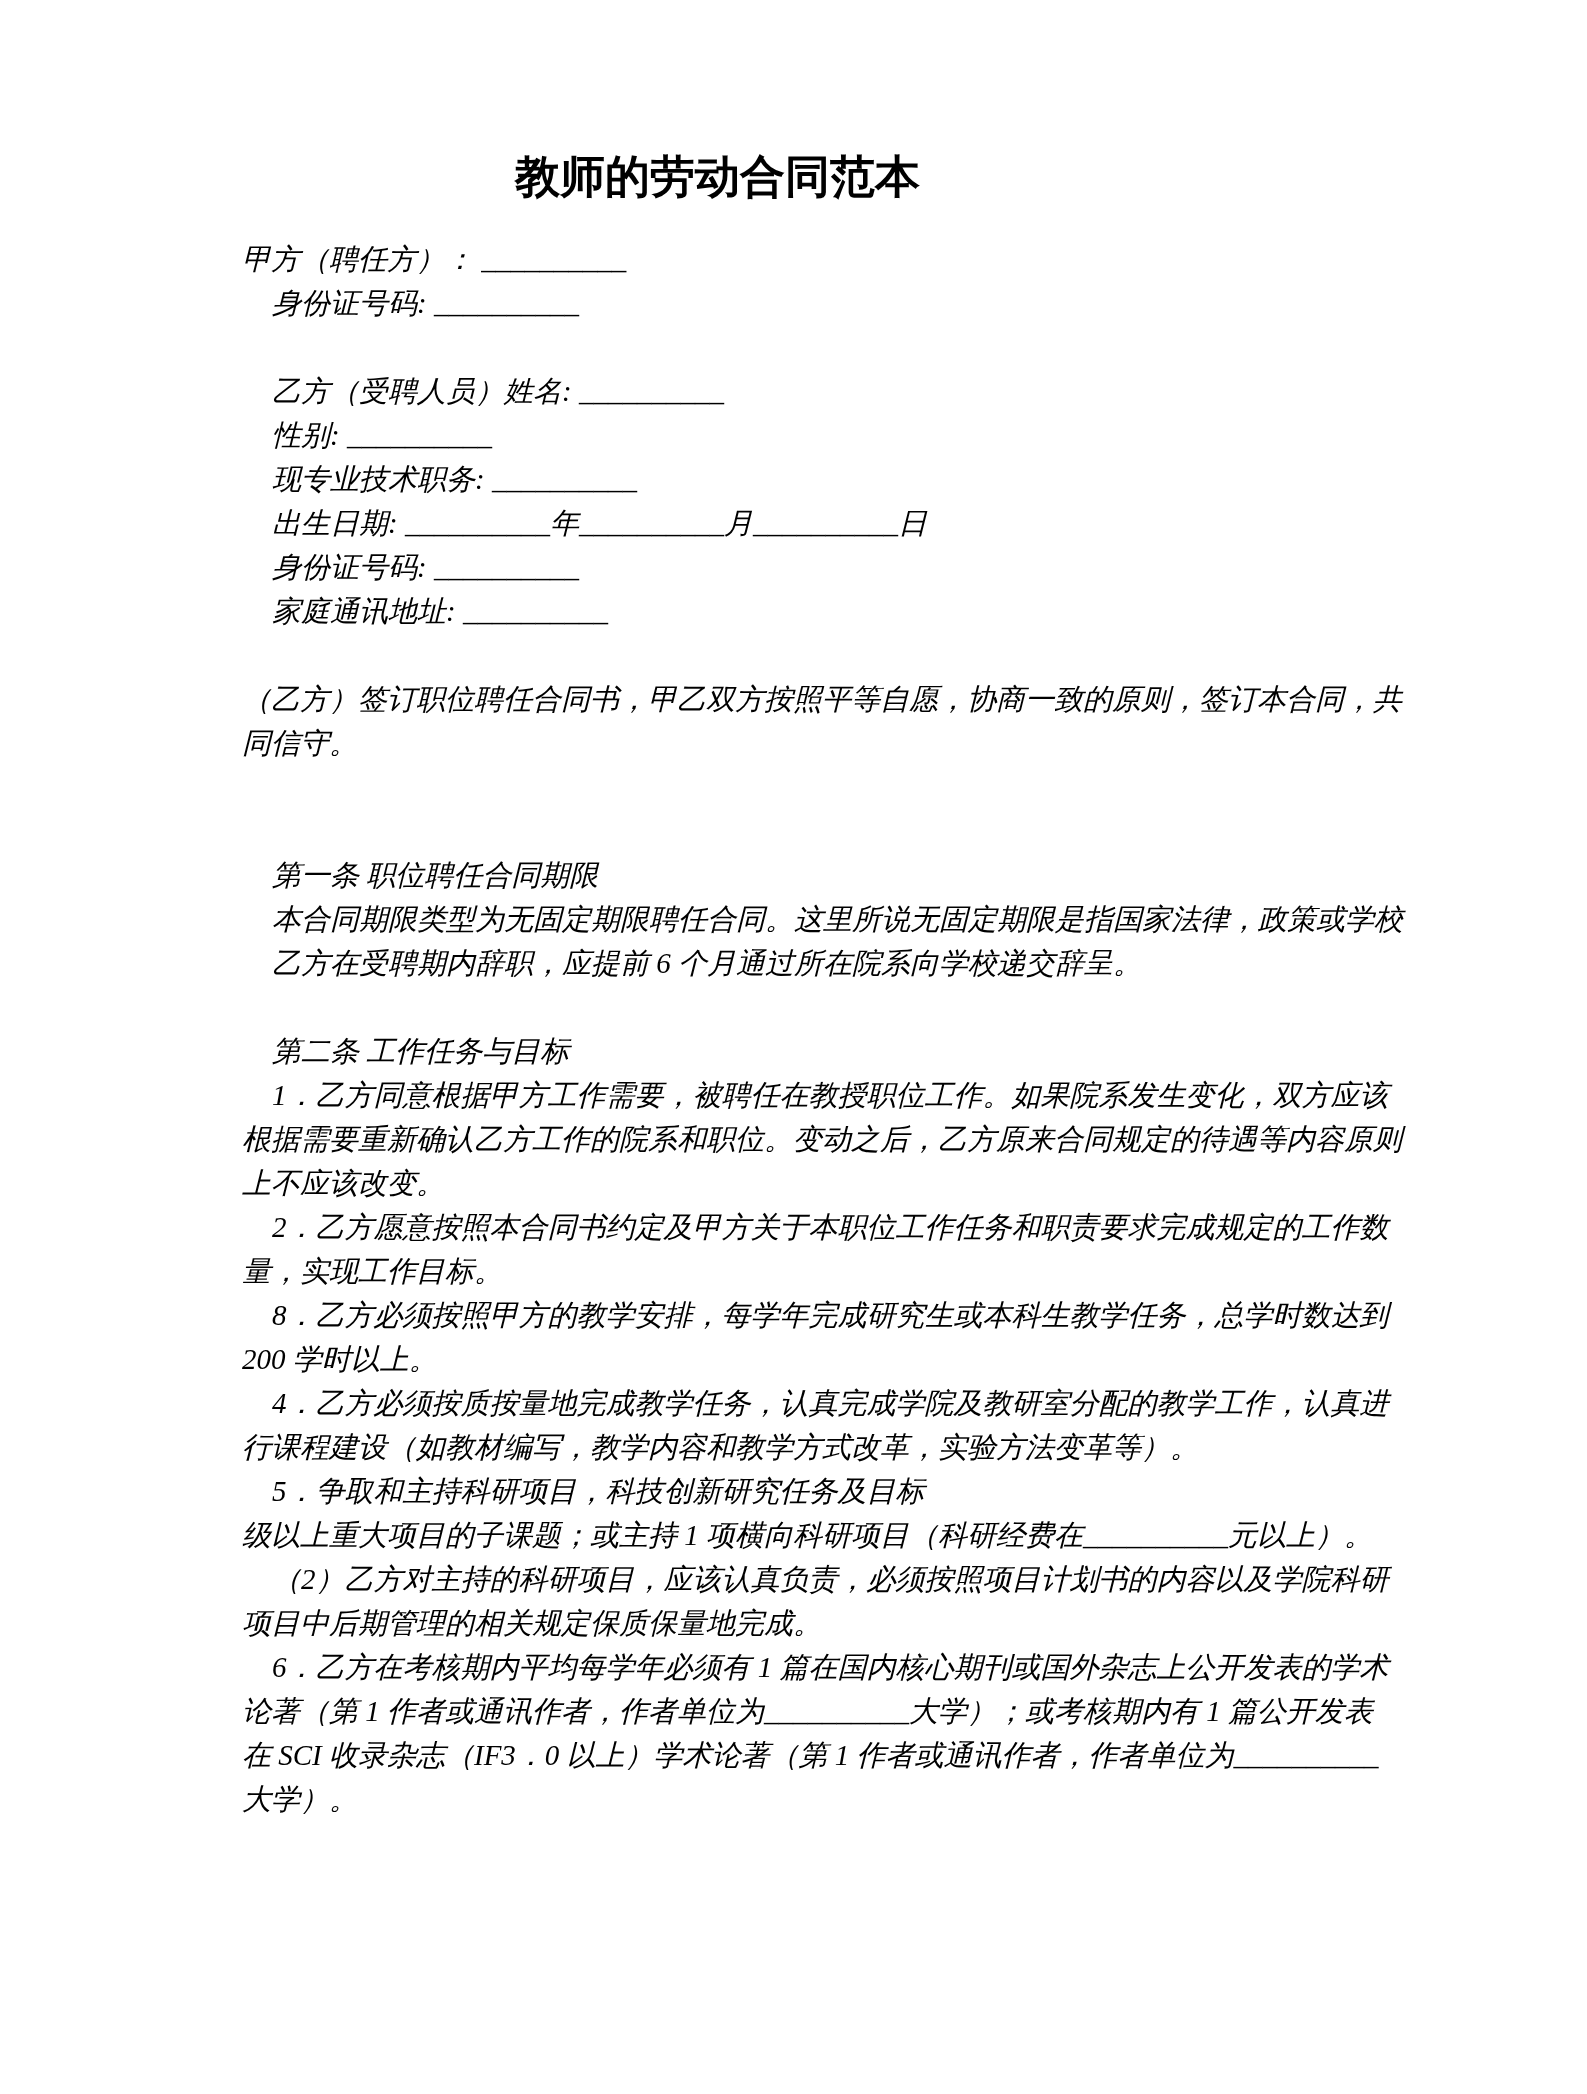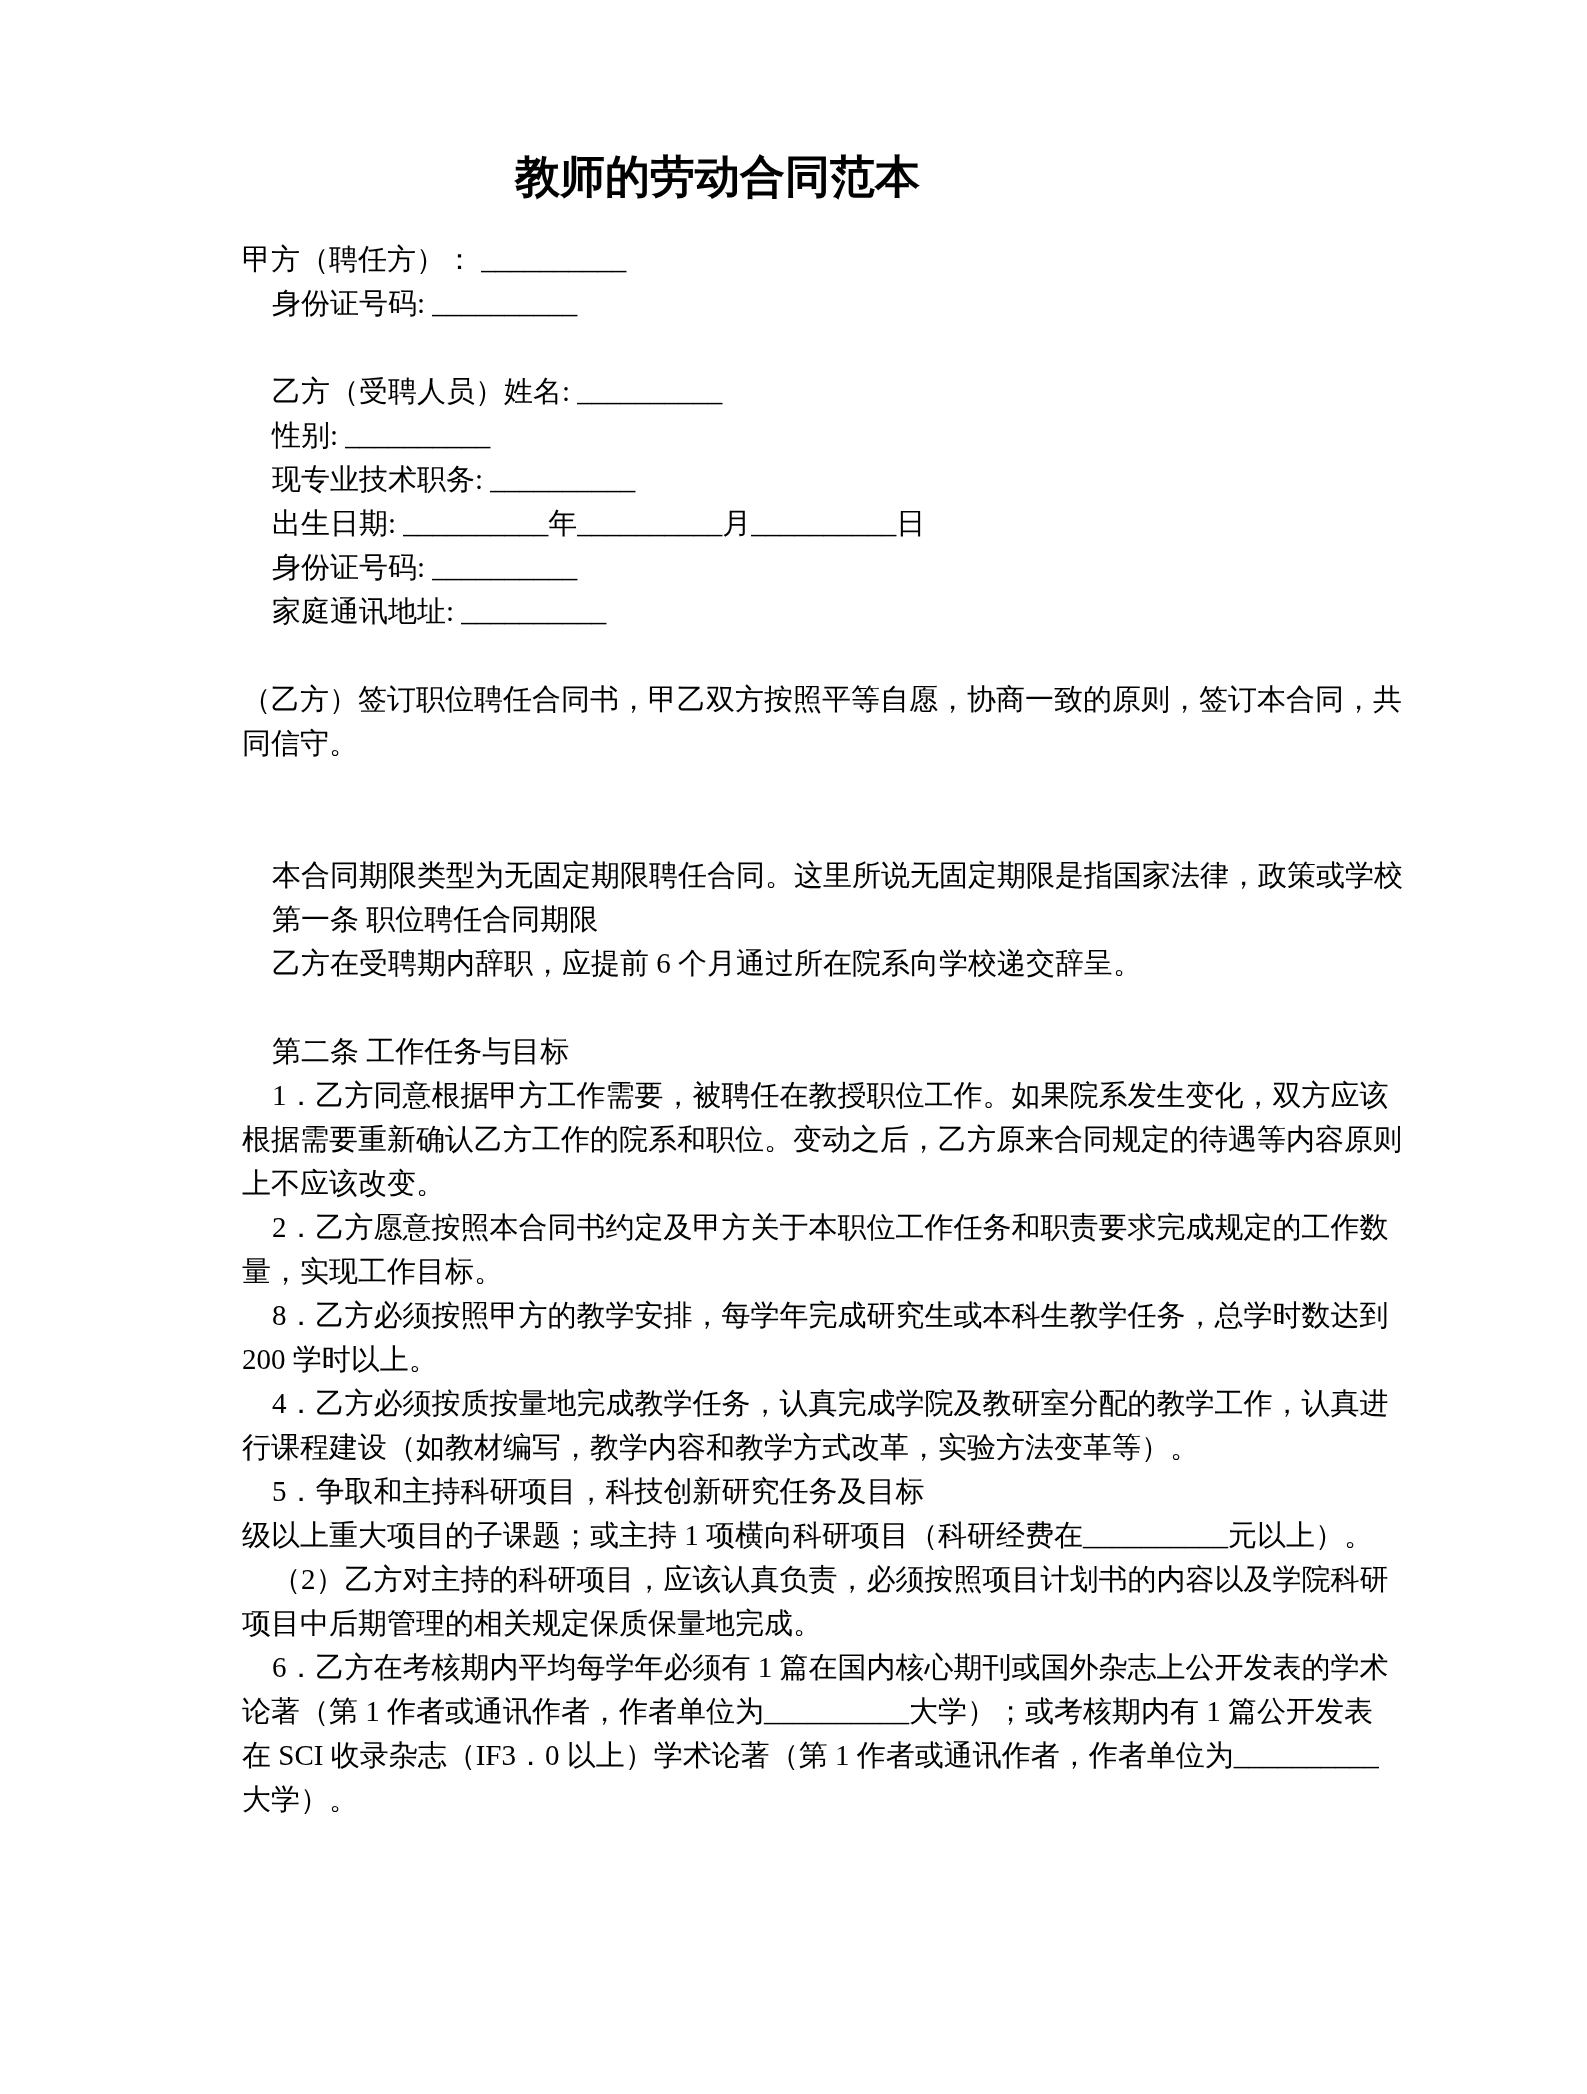--- a/index.html
+++ b/index.html
@@ -28,20 +28,21 @@
     line-height: 54px;
     font-weight: bold;
     text-align: center;
     white-space: nowrap;
   }
   .line {
     margin: 0;
     font-size: 29px;
     line-height: 44px;
     white-space: nowrap;
+    font-style: italic;
   }
   .line.blank {
     height: 44px;
   }
   .indent-0 { text-indent: 0; }
   .indent-1 { text-indent: 30px; }
 </style>
 </head>
 <body>
 
@@ -55,22 +56,22 @@
       <p class="line indent-1">性别: __________</p>
       <p class="line indent-1">现专业技术职务: __________</p>
       <p class="line indent-1">出生日期: __________年__________月__________日</p>
       <p class="line indent-1">身份证号码: __________</p>
       <p class="line indent-1">家庭通讯地址: __________</p>
       <p class="line blank"></p>
       <p class="line indent-0">（乙方）签订职位聘任合同书，甲乙双方按照平等自愿，协商一致的原则，签订本合同，共</p>
       <p class="line indent-0">同信守。</p>
       <p class="line blank"></p>
       <p class="line blank"></p>
+      <p class="line indent-1">第一条 职位聘任合同期限</p>
       <p class="line indent-1">本合同期限类型为无固定期限聘任合同。这里所说无固定期限是指国家法律，政策或学校</p>
-      <p class="line indent-1">第一条 职位聘任合同期限</p>
       <p class="line indent-1">乙方在受聘期内辞职，应提前 6 个月通过所在院系向学校递交辞呈。</p>
       <p class="line blank"></p>
       <p class="line indent-1">第二条 工作任务与目标</p>
       <p class="line indent-1">1．乙方同意根据甲方工作需要，被聘任在教授职位工作。如果院系发生变化，双方应该</p>
       <p class="line indent-0">根据需要重新确认乙方工作的院系和职位。变动之后，乙方原来合同规定的待遇等内容原则</p>
       <p class="line indent-0">上不应该改变。</p>
       <p class="line indent-1">2．乙方愿意按照本合同书约定及甲方关于本职位工作任务和职责要求完成规定的工作数</p>
       <p class="line indent-0">量，实现工作目标。</p>
       <p class="line indent-1">8．乙方必须按照甲方的教学安排，每学年完成研究生或本科生教学任务，总学时数达到</p>
       <p class="line indent-0">200 学时以上。</p>

